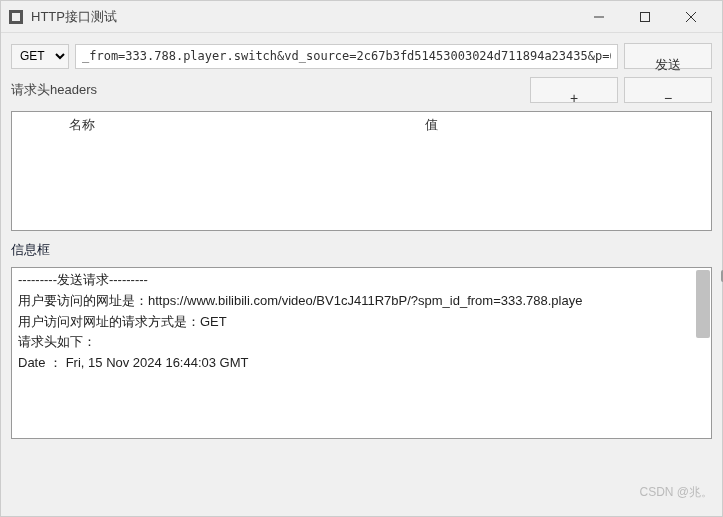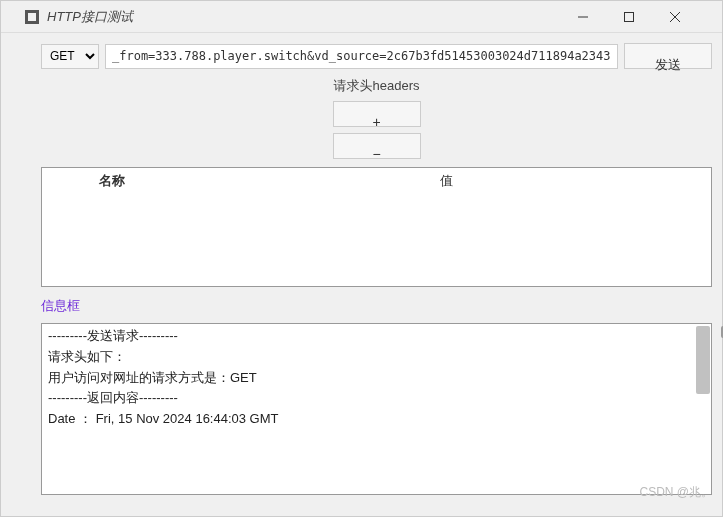--- a/index.html
+++ b/index.html
@@ -21,23 +21,22 @@
       background: #f0f0f0;
       border: 1px solid #ccc;
       display: flex;
       flex-direction: column;
     }
     .titlebar {
       height: 32px;
       background: #f0f0f0;
       display: flex;
       align-items: center;
-      padding: 0 24px;
+      padding: 0 8px;
       border-bottom: 1px solid #ddd;
-      font-style: italic;
     }
     .titlebar .app-icon {
       width: 14px;
       height: 14px;
       border: 3px solid #555;
       margin-right: 8px;
     }
     .titlebar .title {
       flex: 1;
       color: #444;
@@ -55,21 +54,20 @@
       color: #555;
       font-size: 13px;
     }
     .win-btn svg { stroke: #333; }
     .content {
       flex: 1;
       padding: 10px 10px 6px 10px;
       display: flex;
       flex-direction: column;
       gap: 8px;
-      margin-left: 30px;
     }
     .row {
       display: flex;
       gap: 6px;
       align-items: center;
     }
     .method-select {
       width: 58px;
       height: 25px;
       background: #f6f6f6;
@@ -94,21 +92,20 @@
       padding: 12px 16px;
       font-size: 13px;
       color: #333;
       cursor: pointer;
     }
     .btn-send { width: 88px; }
     .headers-row {
       display: flex;
       align-items: center;
       gap: 6px;
-      flex-direction: column;
     }
     .headers-label {
       flex: 1;
       color: #444;
       font-size: 13px;
     }
     .btn-plus, .btn-minus {
       width: 88px;
       font-size: 14px;
       font-weight: normal;
@@ -124,23 +121,23 @@
       width: 100%;
     }
     .headers-table th {
       font-weight: normal;
       font-size: 13px;
       padding: 4px 8px;
       text-align: center;
       color: #333;
       background: #fff;
     }
-    .headers-table th:first-child { width: 140px; font-weight: bold; }
+    .headers-table th:first-child { width: 140px; }
     .info-label {
-      color: #6d28d9;
+      color: #0f172a;
       font-size: 13px;
       margin-top: 2px;
     }
     .info-box-wrapper {
       border: 1px solid #999;
       background: #fff;
       height: 172px;
       position: relative;
       display: flex;
       flex-direction: row;
@@ -253,23 +250,23 @@
         </thead>
         <tbody></tbody>
       </table>
     </div>
 
     <div class="info-label">信息框</div>
 
     <div class="info-box-wrapper">
       <div class="info-box">
         <div class="info-line">---------发送请求---------</div>
+        <div class="info-line">用户要访问的网址是：https://www.bilibili.com/video/BV1cJ411R7bP/?spm_id_from=333.788.playe</div>
+        <div class="info-line">用户访问对网址的请求方式是：GET</div>
         <div class="info-line">请求头如下：</div>
-        <div class="info-line">用户访问对网址的请求方式是：GET</div>
-        <div class="info-line">---------返回内容---------</div>
         <div class="info-line">Date ： Fri, 15 Nov 2024 16:44:03 GMT</div>
         <div class="vscroll"></div>
       </div>
       <div class="hscroll-track">
         <div class="hscroll-thumb"></div>
       </div>
     </div>
 
 
   </div>

